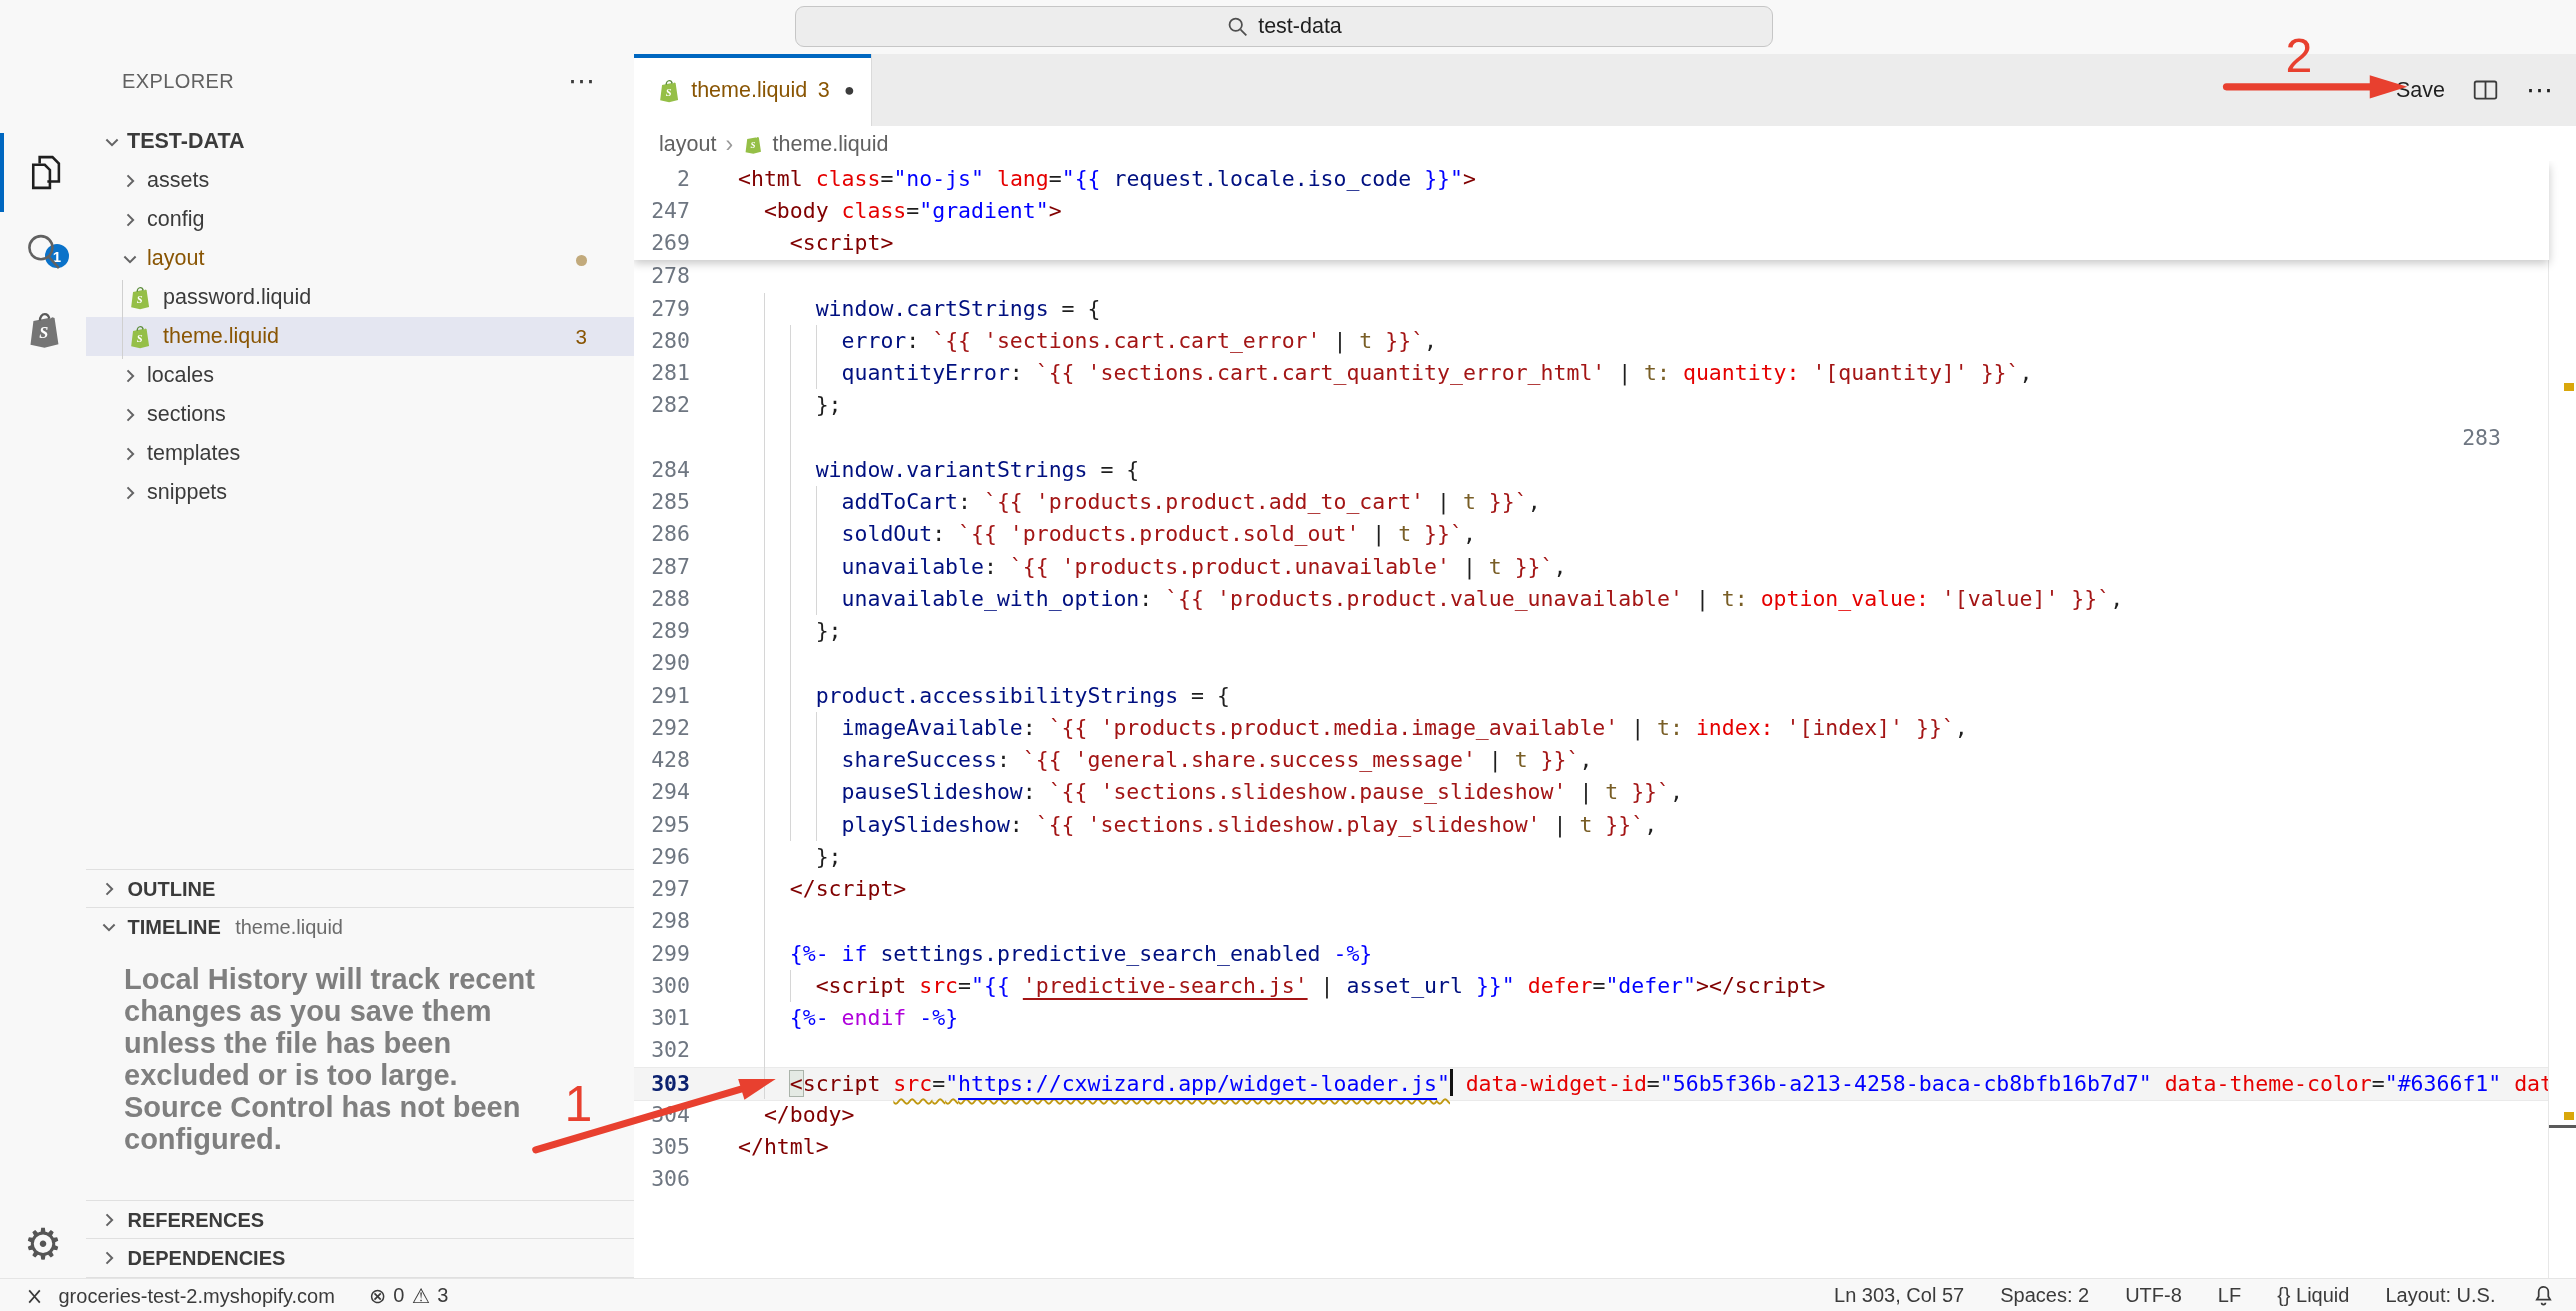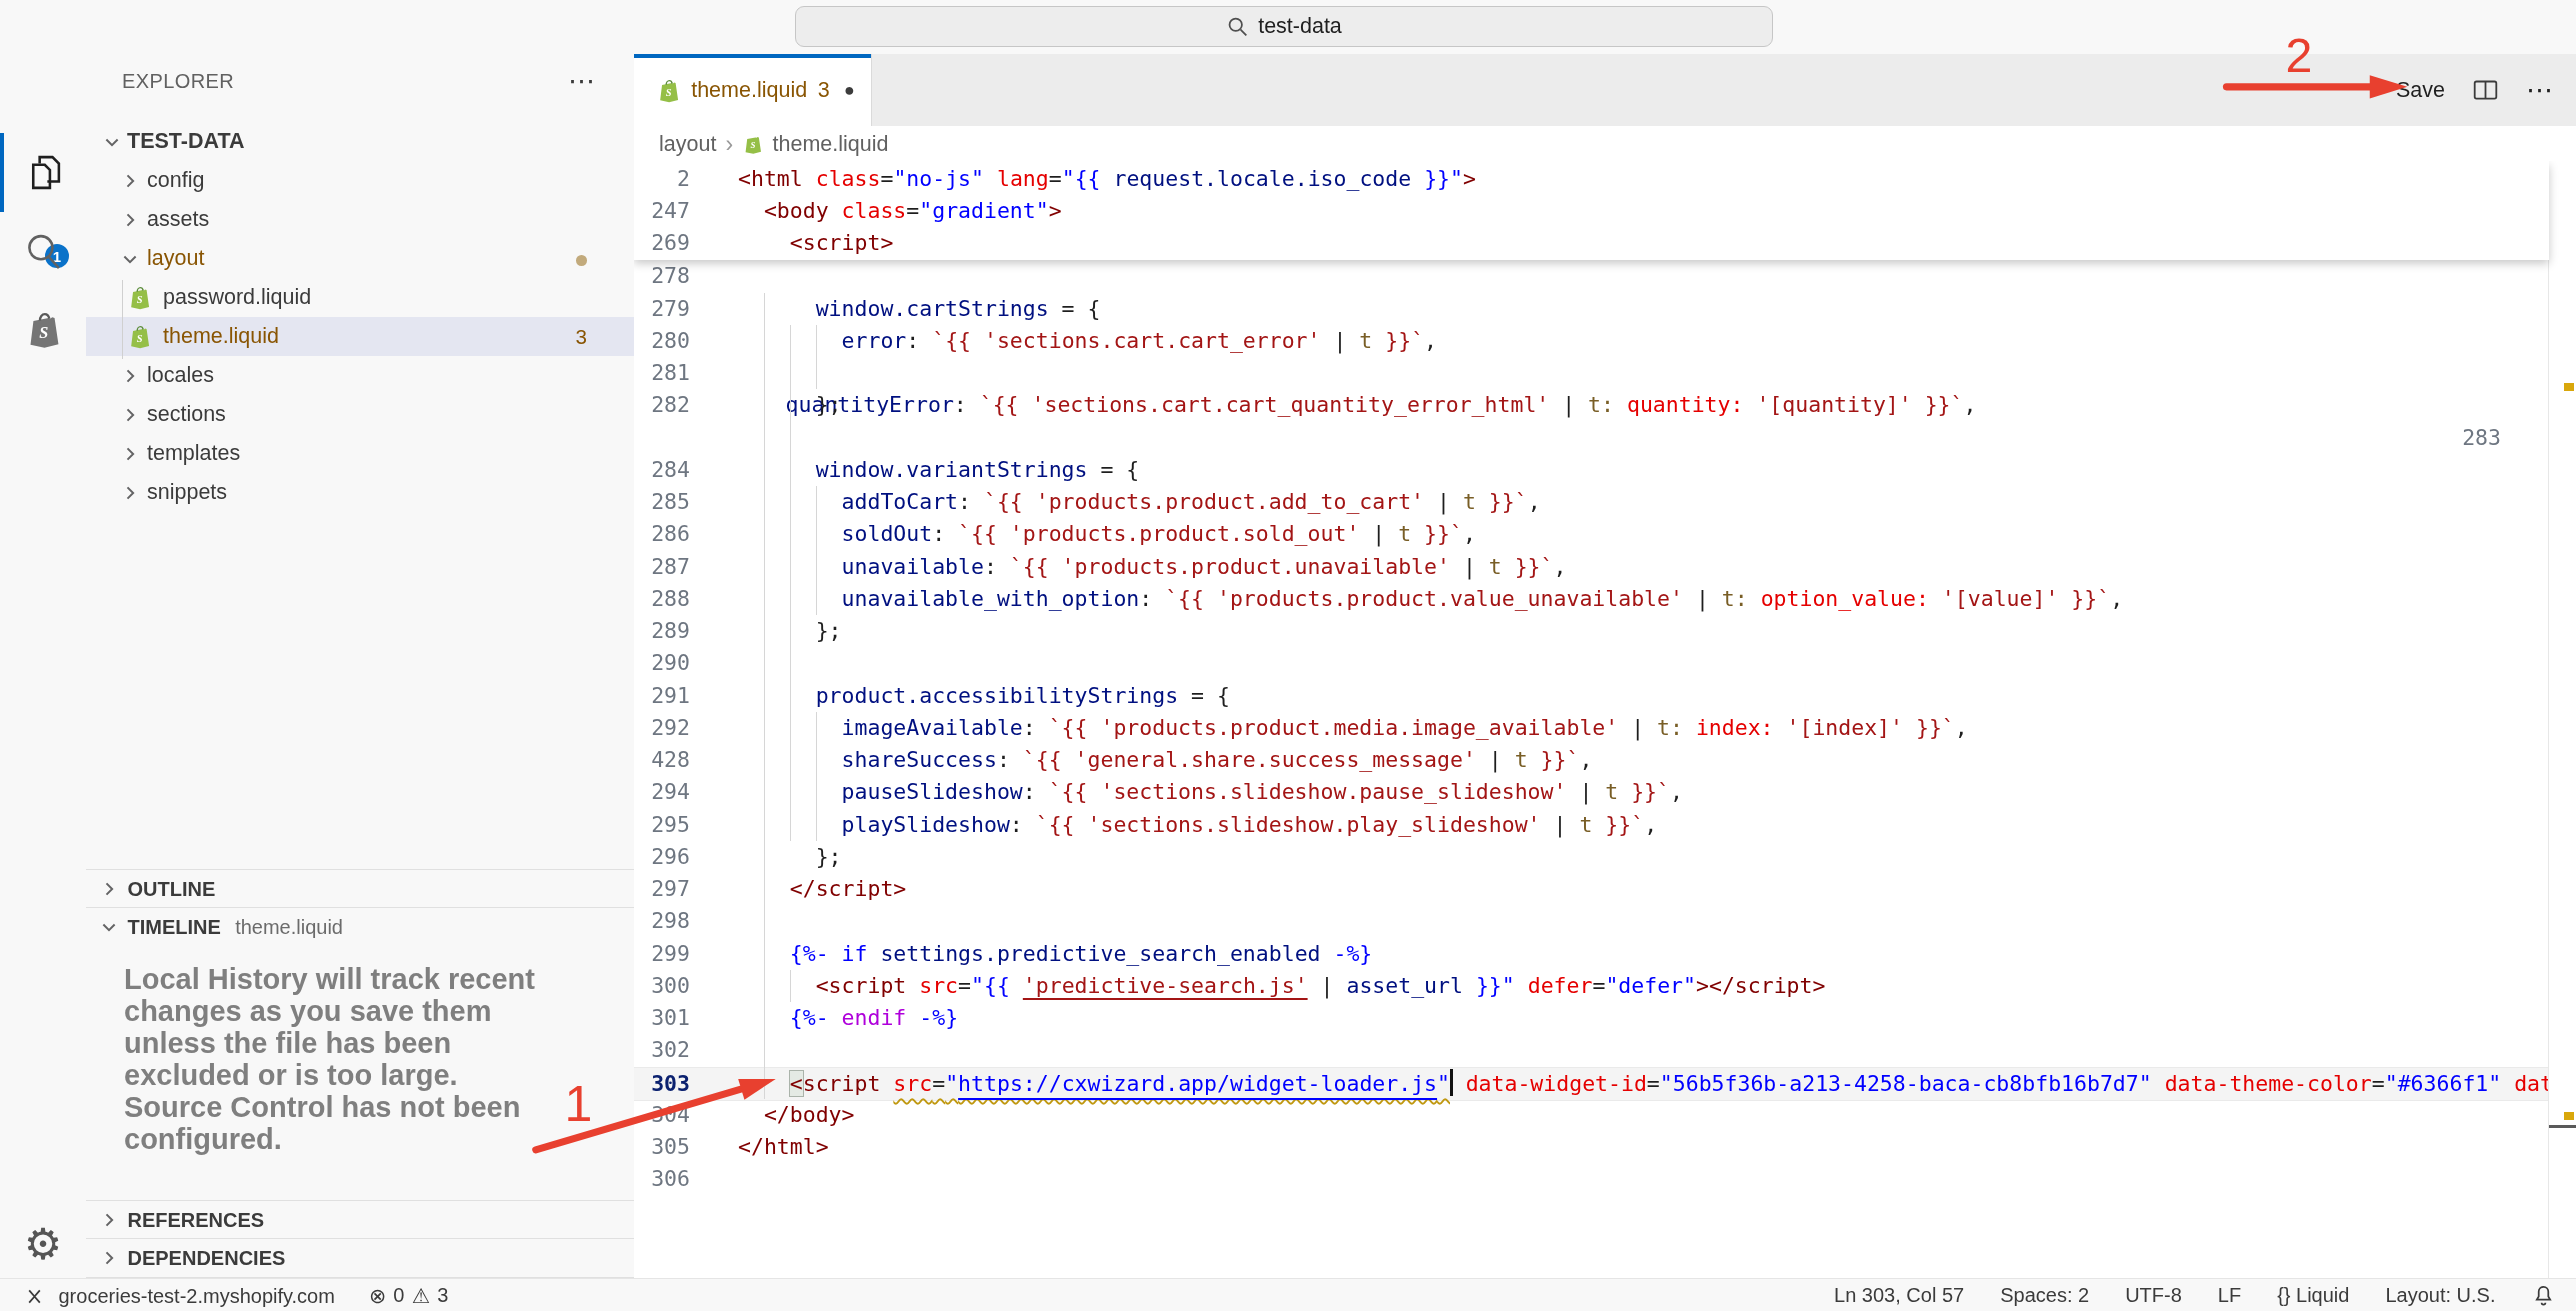--- a/index.html
+++ b/index.html
@@ -135,29 +135,29 @@
             </svg>
           </span>
           <span class="lbl" style="left:41px">TEST-DATA</span>
         </div>
         <div class="trow">
           <span class="chev" style="left:34px">
             <svg width="20" height="20" viewBox="0 0 16 16">
               <path d="M6 3.5l4.5 4.5L6 12.5" stroke="#646465" stroke-width="1.6" fill="none"></path>
             </svg>
           </span>
+          <span class="lbl " style="left:61px">assets</span>
+        </div>
+        <div class="trow">
+          <span class="chev" style="left:34px">
+            <svg width="20" height="20" viewBox="0 0 16 16">
+              <path d="M6 3.5l4.5 4.5L6 12.5" stroke="#646465" stroke-width="1.6" fill="none"></path>
+            </svg>
+          </span>
           <span class="lbl " style="left:61px">config</span>
-        </div>
-        <div class="trow">
-          <span class="chev" style="left:34px">
-            <svg width="20" height="20" viewBox="0 0 16 16">
-              <path d="M6 3.5l4.5 4.5L6 12.5" stroke="#646465" stroke-width="1.6" fill="none"></path>
-            </svg>
-          </span>
-          <span class="lbl " style="left:61px">assets</span>
         </div>
         <div class="trow">
           <span class="chev" style="left:34px">
             <svg width="20" height="20" viewBox="0 0 16 16">
               <path d="M3.5 6l4.5 4.5L12.5 6" stroke="#646465" stroke-width="1.6" fill="none"></path>
             </svg>
           </span>
           <span class="lbl mod" style="left:61px">layout</span>
           <span class="right"><span class="dot-mod"></span></span>
         </div>
@@ -295,21 +295,21 @@
             <span class="code"></span>
           </div>
           <div class="row" style="top: 132px;">
             <span class="ln">279</span>
             <span class="code"><span class="tk-n">      </span><span class="tk-p">window.cartStrings</span><span class="tk-n"> = {</span></span>
           </div>
           <div class="row" style="top: 164px;">
             <span class="ln">280</span>
             <span class="code"><span class="tk-n">        </span><span class="tk-p">error</span><span class="tk-n">: </span><span class="tk-s">`{{ 'sections.cart.cart_error' </span><span class="tk-n">| </span><span class="tk-f">t</span><span class="tk-s"> }}`</span><span class="tk-n">,</span></span>
           </div>
-          <div class="row" style="top: 196px; flex-direction: column;">
+          <div class="row" style="top: 196px;">
             <span class="ln">281</span>
             <span class="code"><span class="tk-n">        </span><span class="tk-p">quantityError</span><span class="tk-n">: </span><span class="tk-s">`{{ 'sections.cart.cart_quantity_error_html' </span><span class="tk-n">| </span><span class="tk-f">t:</span><span class="tk-n"> </span><span class="tk-a">quantity:</span><span class="tk-n"> </span><span class="tk-s">'[quantity]' }}`</span><span class="tk-n">,</span></span>
           </div>
           <div class="row" style="top: 228px;">
             <span class="ln">282</span>
             <span class="code"><span class="tk-n">      };</span></span>
           </div>
           <div class="row" style="top: 261px; justify-content: flex-end;">
             <span class="ln">283</span>
             <span class="code"></span>

